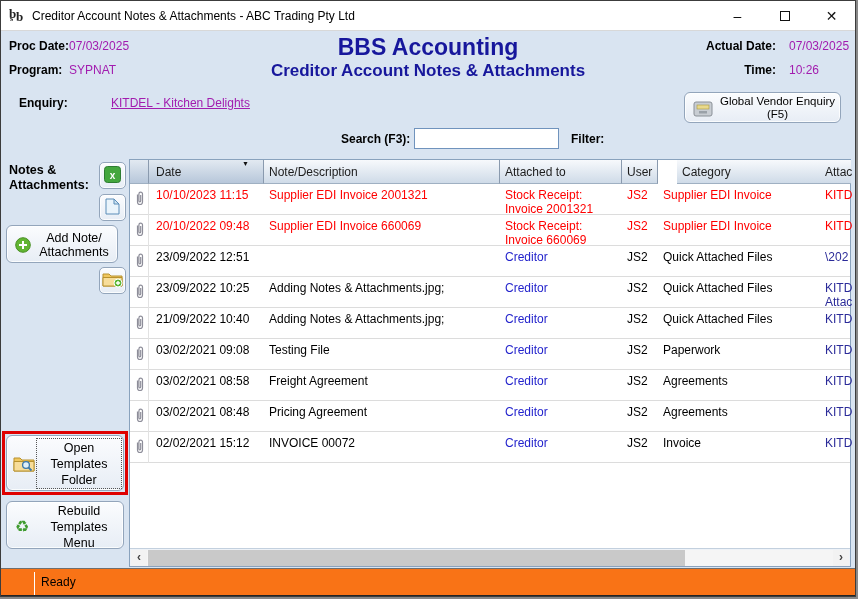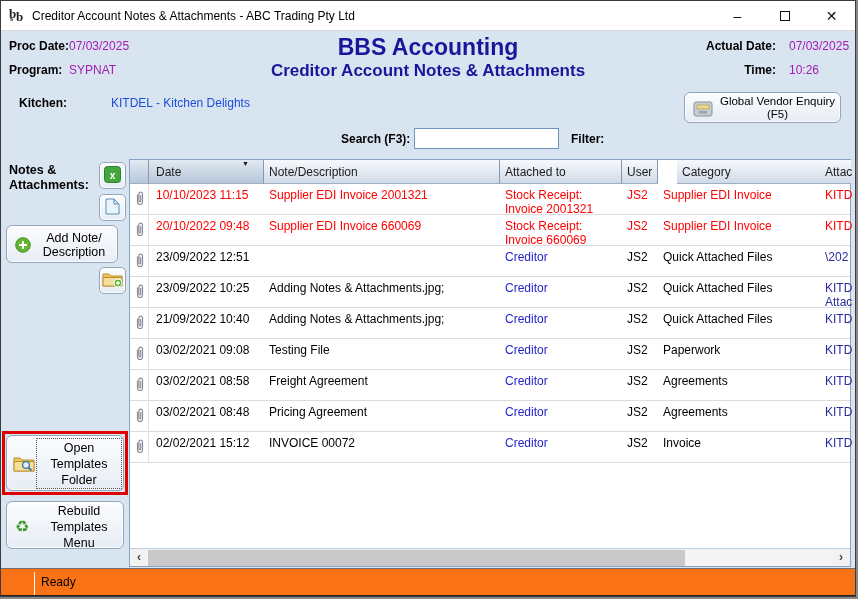--- a/index.html
+++ b/index.html
@@ -17,21 +17,21 @@
   .app-logo .s1 { position:absolute; left:1px; top:8px; font-size:8px; font-weight:bold; }
   .win-title { position:absolute; left:31px; top:8px; font-size:12px; color:#000; white-space:nowrap; }
   .win-controls { position:absolute; right:0; top:0; height:30px; display:flex; }
   .win-btn { width:47px; height:30px; display:flex; align-items:center; justify-content:center; color:#111; font-size:14px; }
   .max-box { width:10px; height:10px; border:1px solid #111; display:inline-block; }
   
   .lbl { position:absolute; font-size:12px; font-weight:bold; color:#000; white-space:nowrap; }
   .val { position:absolute; font-size:12px; color:#a21caf; white-space:nowrap; }
   .app-title { position:absolute; left:0; right:0; top:33px; text-align:center; font-size:23px; font-weight:bold; color:#17179c; }
   .screen-title { position:absolute; left:0; right:0; top:60px; text-align:center; font-size:17px; font-weight:bold; color:#17179c; }
-  .link { color:#1d4ed8; cursor:pointer; }
+  .link { color:#a21caf; text-decoration:underline; cursor:pointer; }
   .btn {
     position:absolute; border:1px solid #93a5bb; border-radius:6px;
     background:linear-gradient(#fbfcfe,#e7edf5); box-shadow:inset 0 0 0 1px #ffffffcc;
     font-size:12px; color:#000;
   }
   .gv-btn { left:683px; top:91px; width:157px; height:31px; }
   .gv-icon { position:absolute; left:8px; top:8px; }
   .gv-text { position:absolute; left:32px; right:2px; top:2px; text-align:center; font-size:11.5px; line-height:13px; }
   
   .search-lbl { left:340px; top:131px; }
@@ -122,21 +122,21 @@
   <span class="val" style="left:68px; top:62px;">SYPNAT</span>
 
   <div class="app-title">BBS Accounting</div>
   <div class="screen-title">Creditor Account Notes &amp; Attachments</div>
 
   <span class="lbl" style="left:690px; top:38px; width:85px; text-align:right;">Actual Date:</span>
   <span class="val" style="left:788px; top:38px;">07/03/2025</span>
   <span class="lbl" style="left:690px; top:62px; width:85px; text-align:right;">Time:</span>
   <span class="val" style="left:788px; top:62px;">10:26</span>
 
-  <span class="lbl" style="left:18px; top:95px;">Kitchen:</span>
+  <span class="lbl" style="left:18px; top:95px;">Enquiry:</span>
   <span class="val link" style="left:110px; top:95px;">KITDEL - Kitchen Delights</span>
 
   <div class="btn gv-btn">
     <span class="gv-icon">
       <svg width="20" height="16">
           <rect x="1" y="1" width="18" height="14" rx="2" fill="#c8cdd3" stroke="#8a9097"></rect>
           <rect x="4" y="4" width="12" height="4" fill="#e9d98b" stroke="#a89840" stroke-width="0.6"></rect>
           <rect x="6" y="10" width="8" height="2.5" fill="#9aa1a8"></rect>
         </svg>
     </span>
@@ -175,21 +175,21 @@
 
   <div class="btn add-btn">
     <span class="plus">
       <svg width="16" height="16">
           <circle cx="8" cy="8" r="7.3" fill="#61b532" stroke="#4a8f26"></circle>
           <path d="M8 4 v8 M4 8 h8" stroke="#fff" stroke-width="2"></path>
         </svg>
     </span>
     <span class="txt">
       <span>Add Note/</span><br>
-      <span>Description</span>
+      <span>Attachments</span>
     </span>
   </div>
 
   <div class="btn small-btn sb3" style="position:absolute;">
     <span>
       <svg width="21" height="17">
           <path d="M1 3 h6 l2 2 h11 v10 h-19 z" fill="#f0c75e" stroke="#b8922e"></path>
           <path d="M1 6.5 h19 v8.5 h-19 z" fill="#f7dd9a" stroke="#b8922e"></path>
           <circle cx="16" cy="12" r="4" fill="#57b52f" stroke="#fff"></circle>
           <path d="M16 9.9 v4.2 M13.9 12 h4.2" stroke="#fff" stroke-width="1.4"></path>

